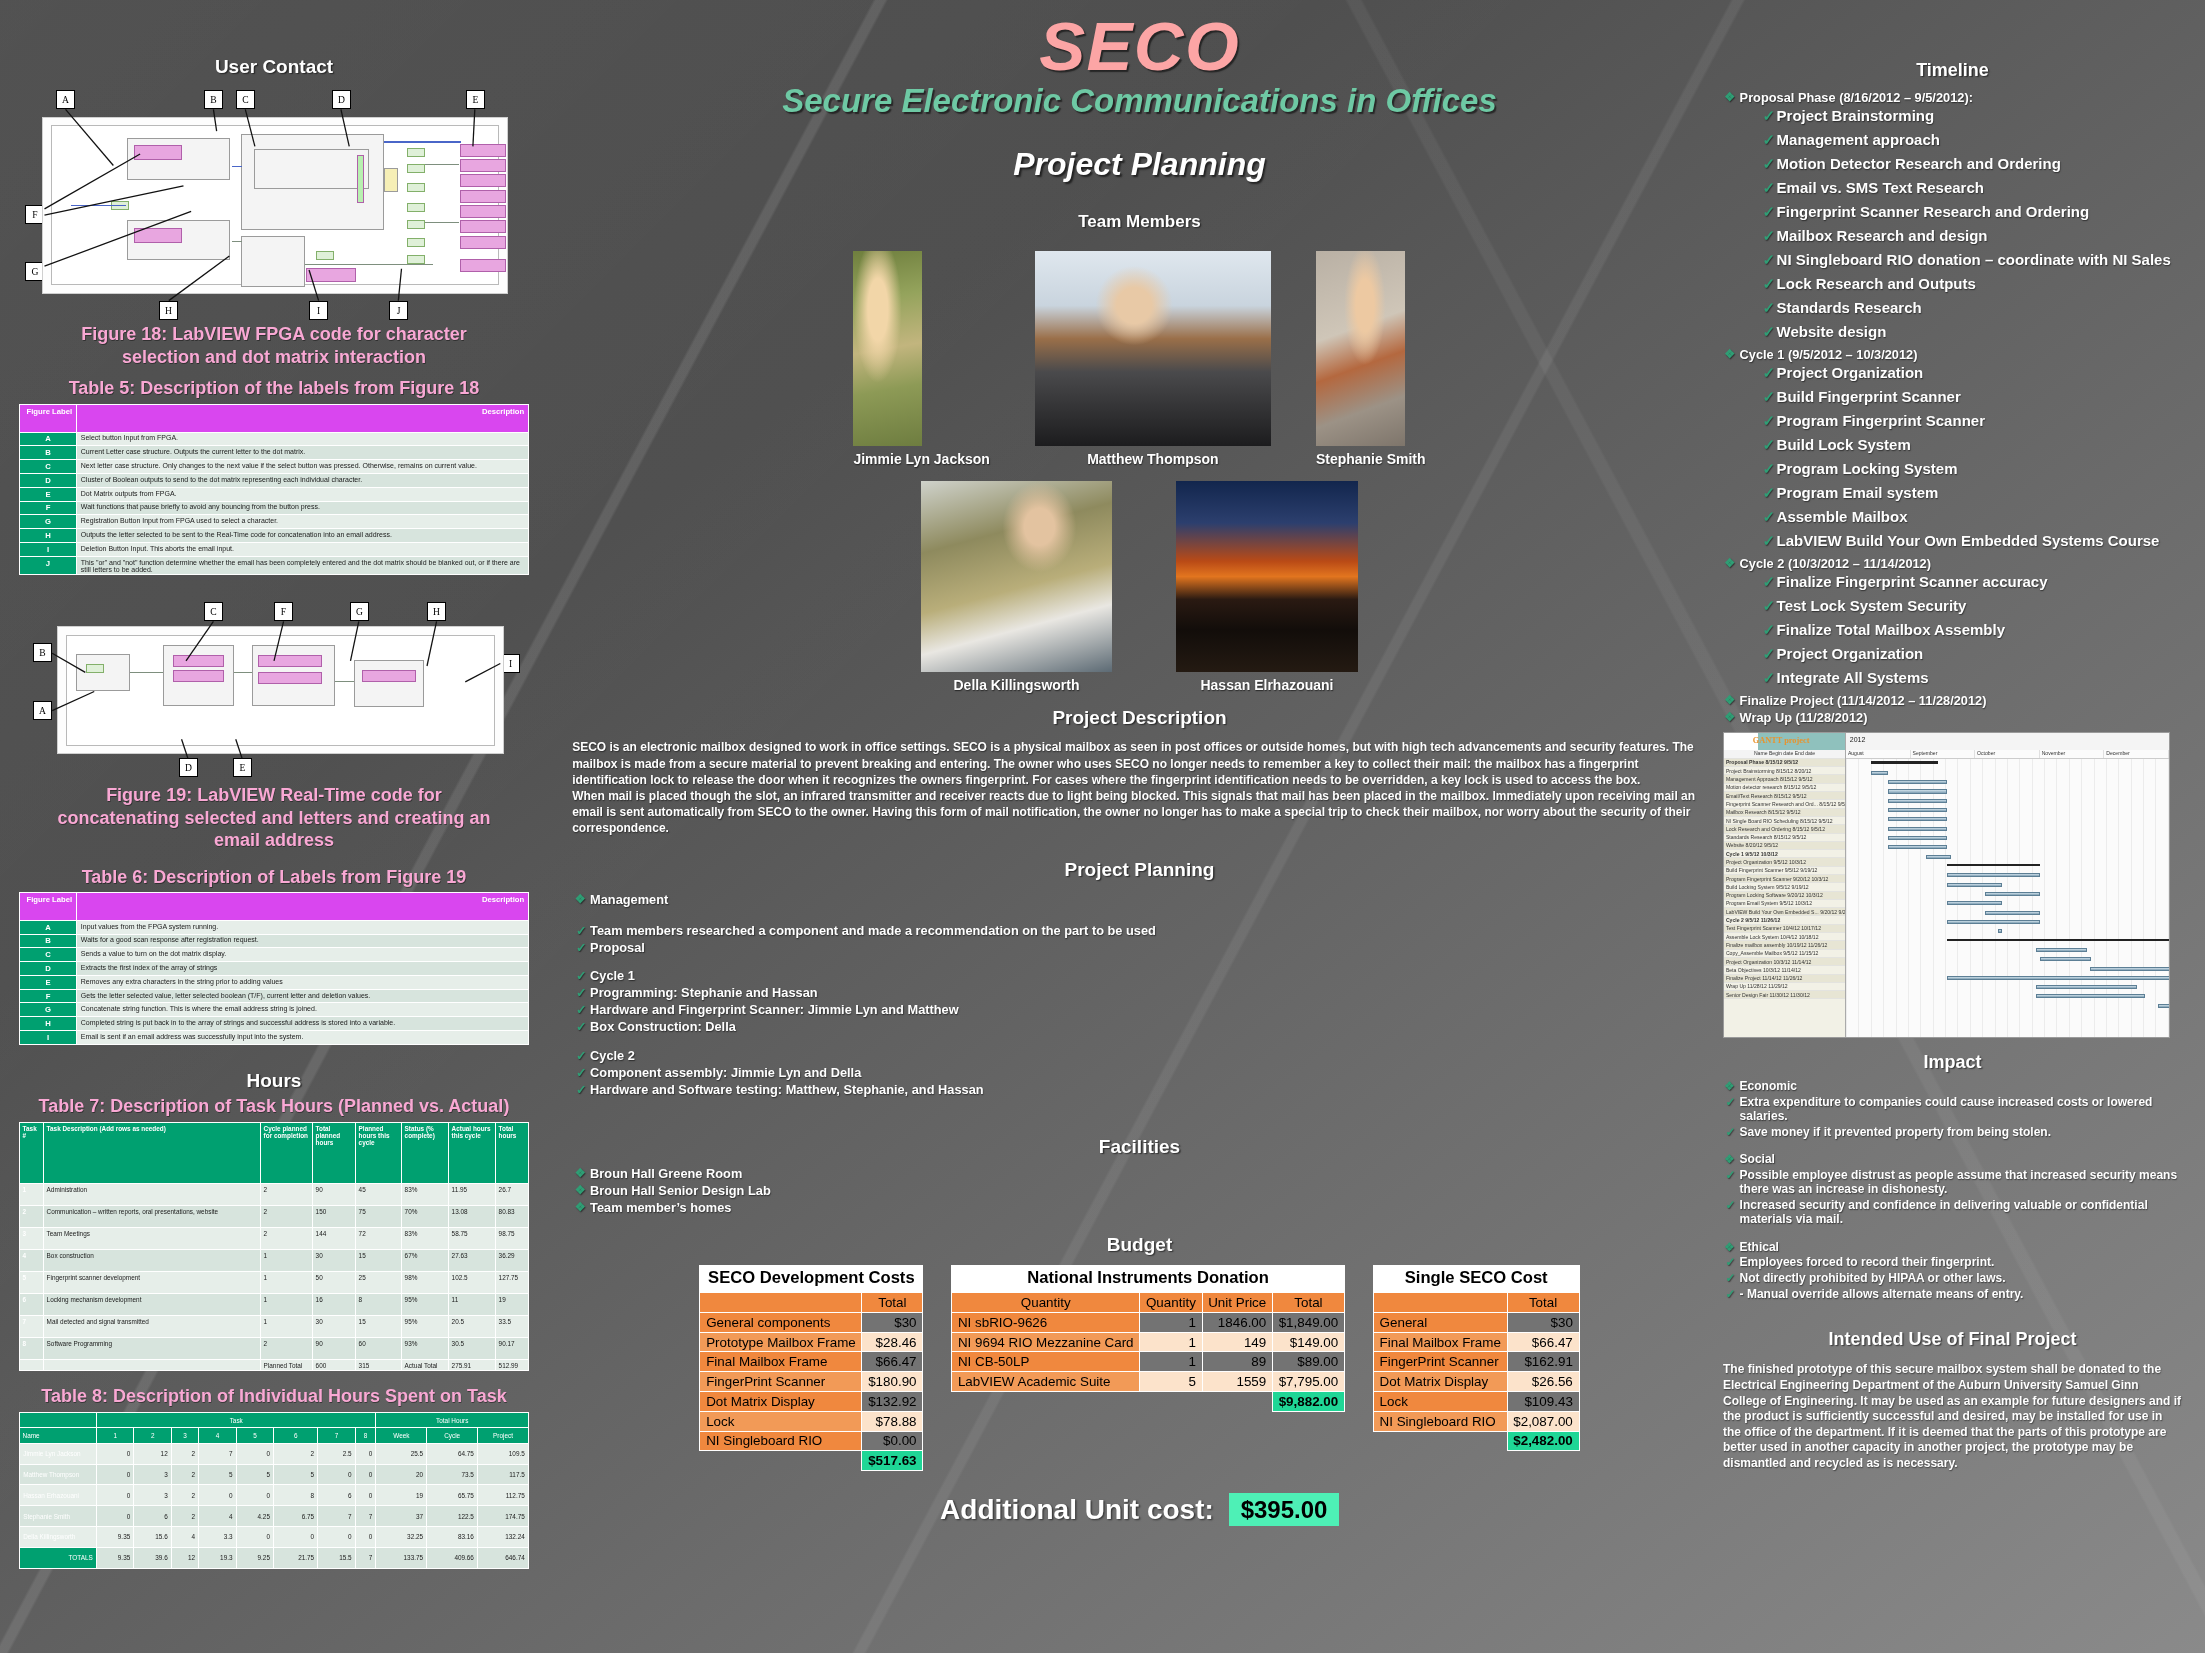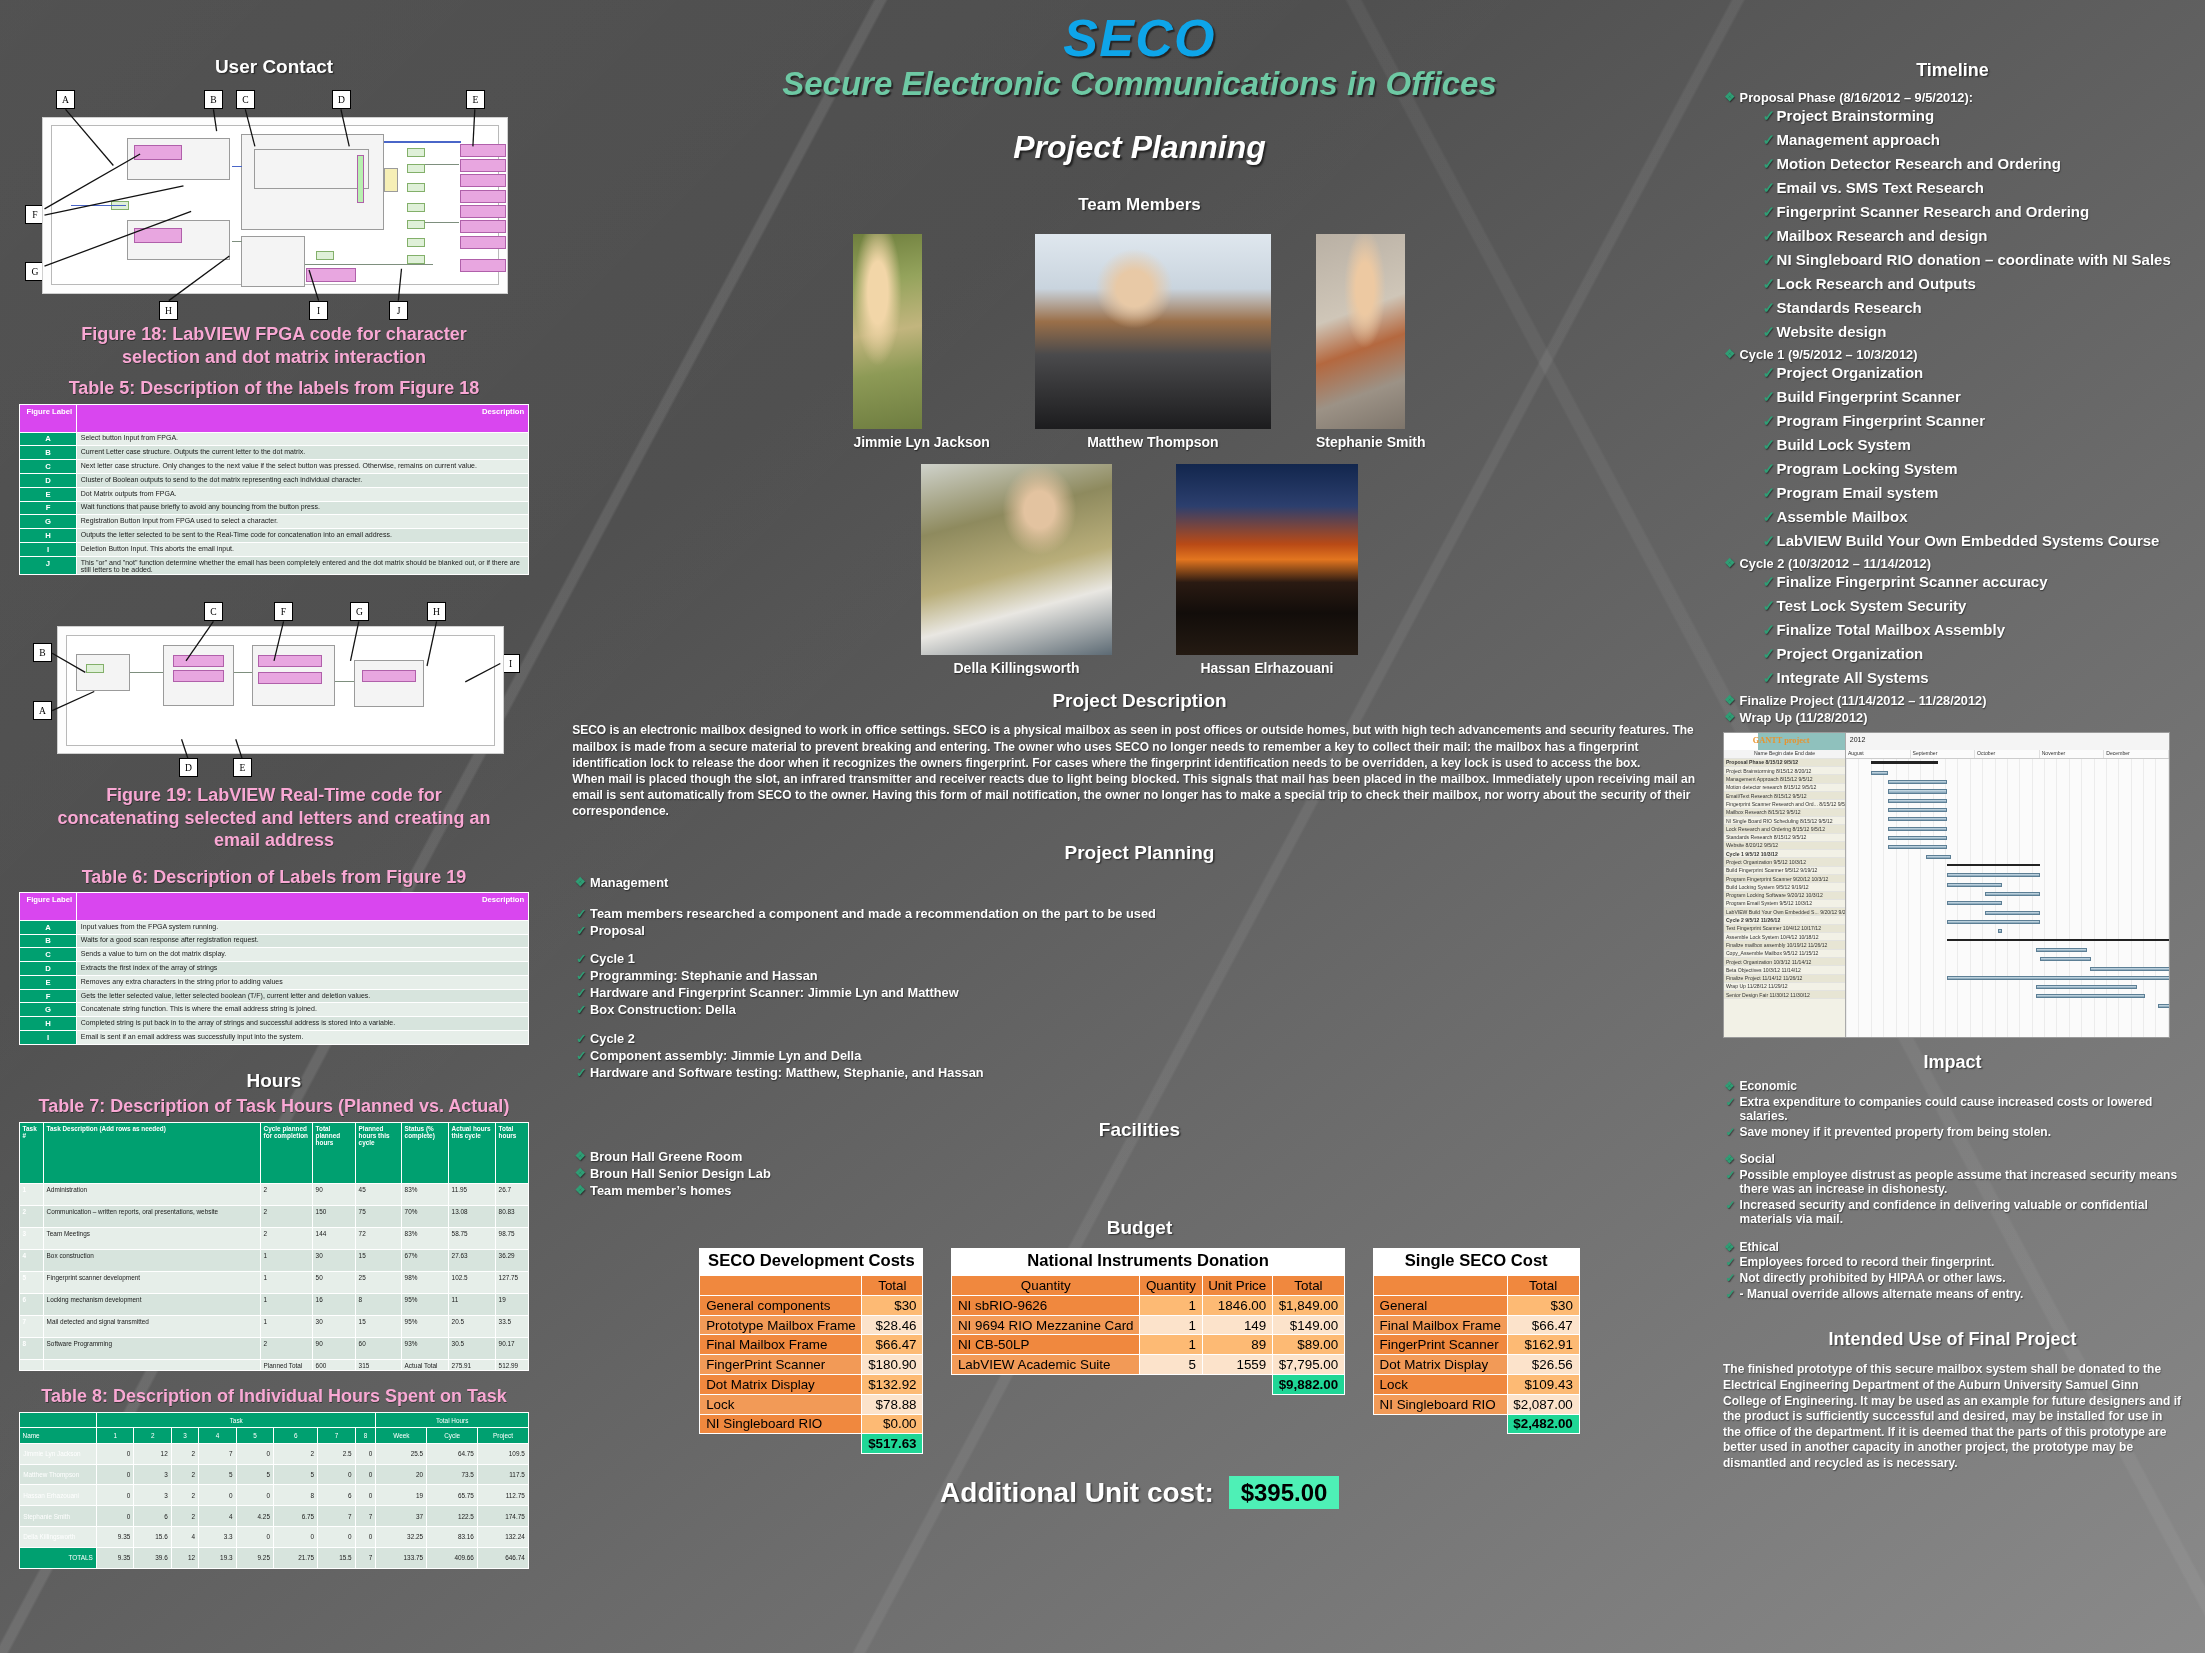--- a/index.html
+++ b/index.html
@@ -114,21 +114,21 @@
 
   
   .budget-row { display:flex; justify-content:center; gap:28px; align-items:flex-start; }
   table.bt { border-collapse:collapse; font-family:"Liberation Sans", sans-serif; }
   table.bt caption {
     background:#ffffff; color:#000; font-weight:bold; font-size:16.6px; padding:3.8px 2.6px; caption-side:top;
   }
   table.bt th { background:#f0883e; color:#000; font-size:13.4px; font-weight:normal; padding:1.9px 5.7px; border:0.6px solid #fff; text-align:center; }
   table.bt td { font-size:13.4px; color:#000; padding:1.9px 5.7px; border:0.6px solid #fff; }
   table.bt td.item { background:#f0883e; text-align:left; }
-  table.bt td.val  { background:#fdba74; text-align:right; }
+  table.bt td.val  { background:#737373; text-align:right; }
   table.bt tr:nth-child(even) td.val { background:#fce3cb; }
   table.bt tr:nth-child(even) td.item { background:#f29a57; }
   table.bt td.total-cell { background:#1fd696; color:#000; font-weight:bold; text-align:right; border:1.3px solid #fff; }
   table.bt td.blank { background:transparent; border:none; }
 
   .addl-line { display:flex; align-items:center; justify-content:center; gap:15.3px; margin-top:22px; }
   .addl-label { font-size:28px; font-weight:bold; text-shadow:1.3px 1.3px 1.9px rgba(0,0,0,.55); }
   .addl-value { background:#4ef0b6; color:#000; font-size:24px; font-weight:bold; padding:2.6px 11.5px; }
 
   
@@ -620,21 +620,21 @@
           <td>409.66</td>
           <td>646.74</td>
         </tr>
       </tbody>
   </table>
 </div>
 
 <div class="col" id="center-col">
 
   <div style="text-align:center; margin-top:11.5px;">
-    <div style="font-size:52px; font-weight:bold; font-style:italic; color:#0ea5e9; letter-spacing:1.3px;
+    <div style="font-size:69px; font-weight:bold; font-style:italic; color:#fca5a5; letter-spacing:1.3px;
                 text-shadow:1.9px 1.9px 1.3px rgba(0,0,0,.55); line-height:1.0;">SECO</div>
     <div style="font-size:33px; font-weight:bold; font-style:italic; color:#6ec9a4;
                 text-shadow:1.9px 1.9px 1.3px rgba(0,0,0,.55); margin-top:3.8px; line-height:1.05;">Secure Electronic Communications in Offices</div>
     <div style="font-size:32px; font-weight:bold; font-style:italic; color:#ffffff;
                 text-shadow:1.9px 1.9px 1.9px rgba(0,0,0,.6); margin-top:27px;">Project Planning</div>
     <div style="font-size:17px; font-weight:bold; margin-top:29px; text-shadow:1.3px 1.3px 1.3px rgba(0,0,0,.5);">Team Members</div>
   </div>
 
   <div class="photo-row" id="photo-row-1" style="margin-top:19px;">
       <div class="photo-cell">

